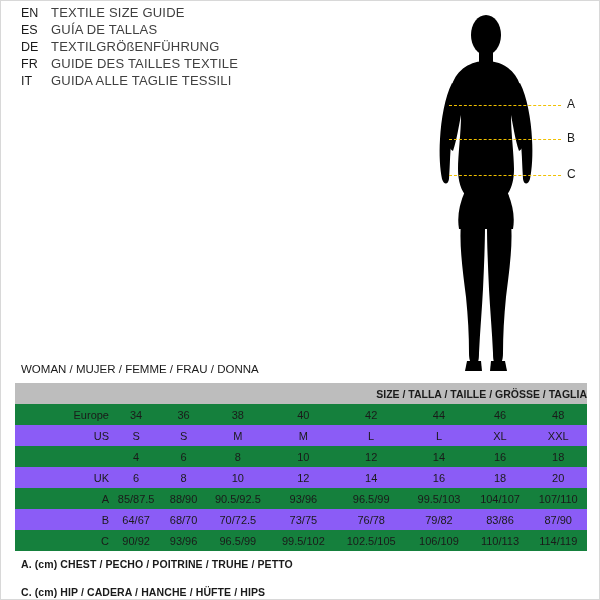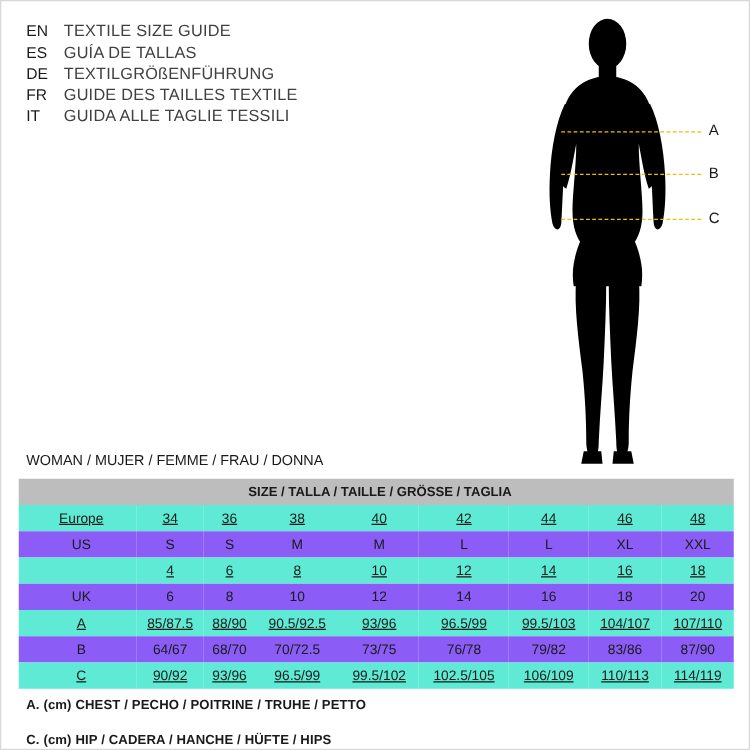--- a/index.html
+++ b/index.html
@@ -19,21 +19,21 @@
     position: relative;
     width: 600px;
     height: 600px;
     box-sizing: border-box;
     border: 1px solid #d8d8d8;
   }
 
   
   .lang-block {
     position: absolute;
-    top: 16px;
+    top: 4px;
     left: 20px;
     width: 330px;
   }
   .lang-row {
     display: flex;
     align-items: baseline;
     margin-bottom: 2px;
   }
   .lang-code {
     width: 30px;
@@ -94,33 +94,32 @@
     font-size: 11px;
   }
   .size-table td, .size-table th {
     padding: 2px 0;
     height: 17px;
     text-align: center;
     font-weight: normal;
     color: #1a1a1a;
   }
   .size-table td.label-col, .size-table th.label-col {
-    text-align: center;
+    text-align: right;
     padding-left: 6px;
     width: 88px;
   }
   .row-head td {
     background: #bdbdbd;
     font-size: 10.5px;
     font-weight: bold;
     text-align: left;
   }
   .row-grey td {
-    background: #5eead4;
-    text-decoration: underline;
+    background: #15803d;
   }
   .row-white td {
     background: #8b5cf6;
   }
 
   
   .notes {
     position: absolute;
     top: 541px;
     left: 20px;

